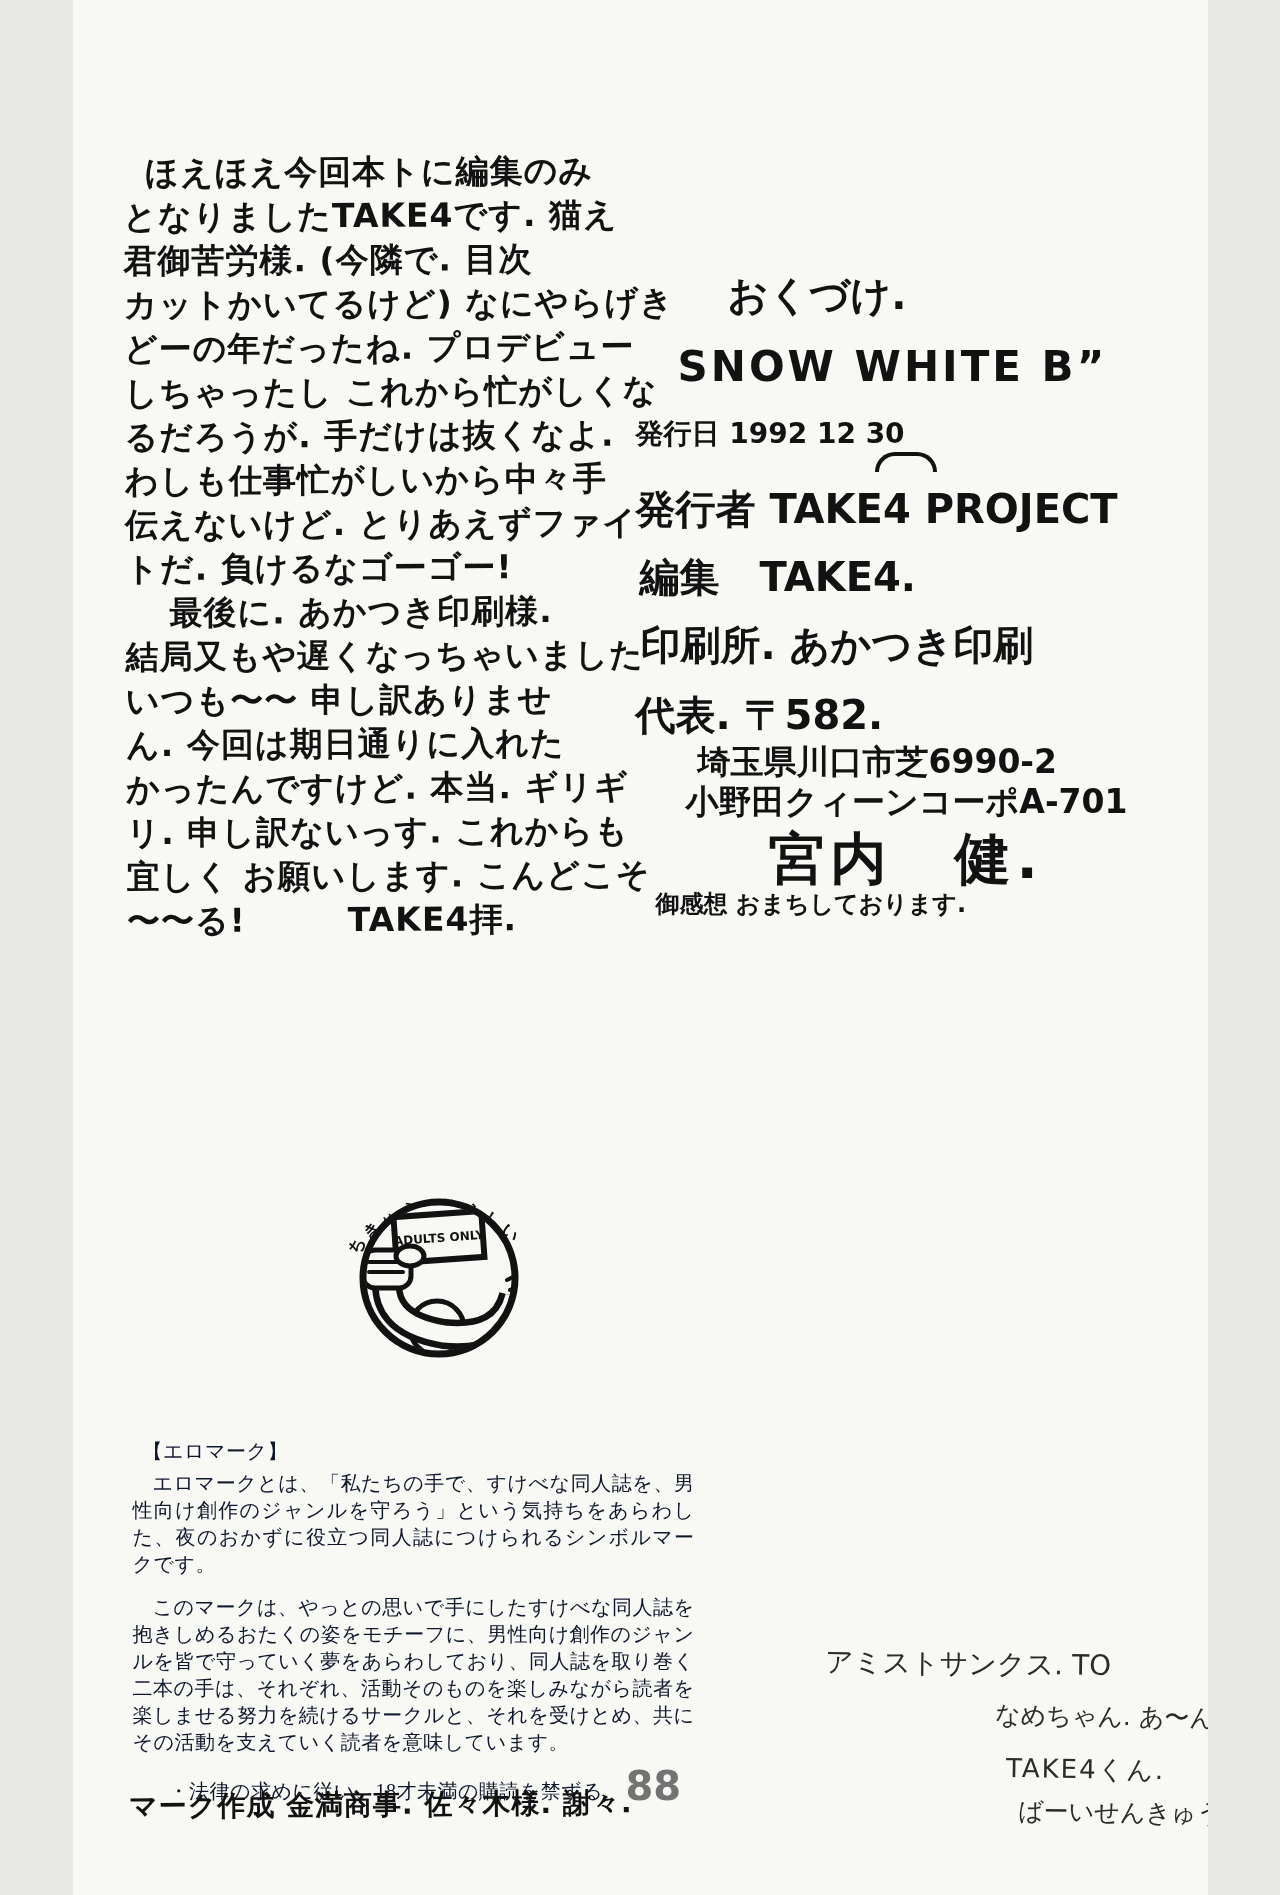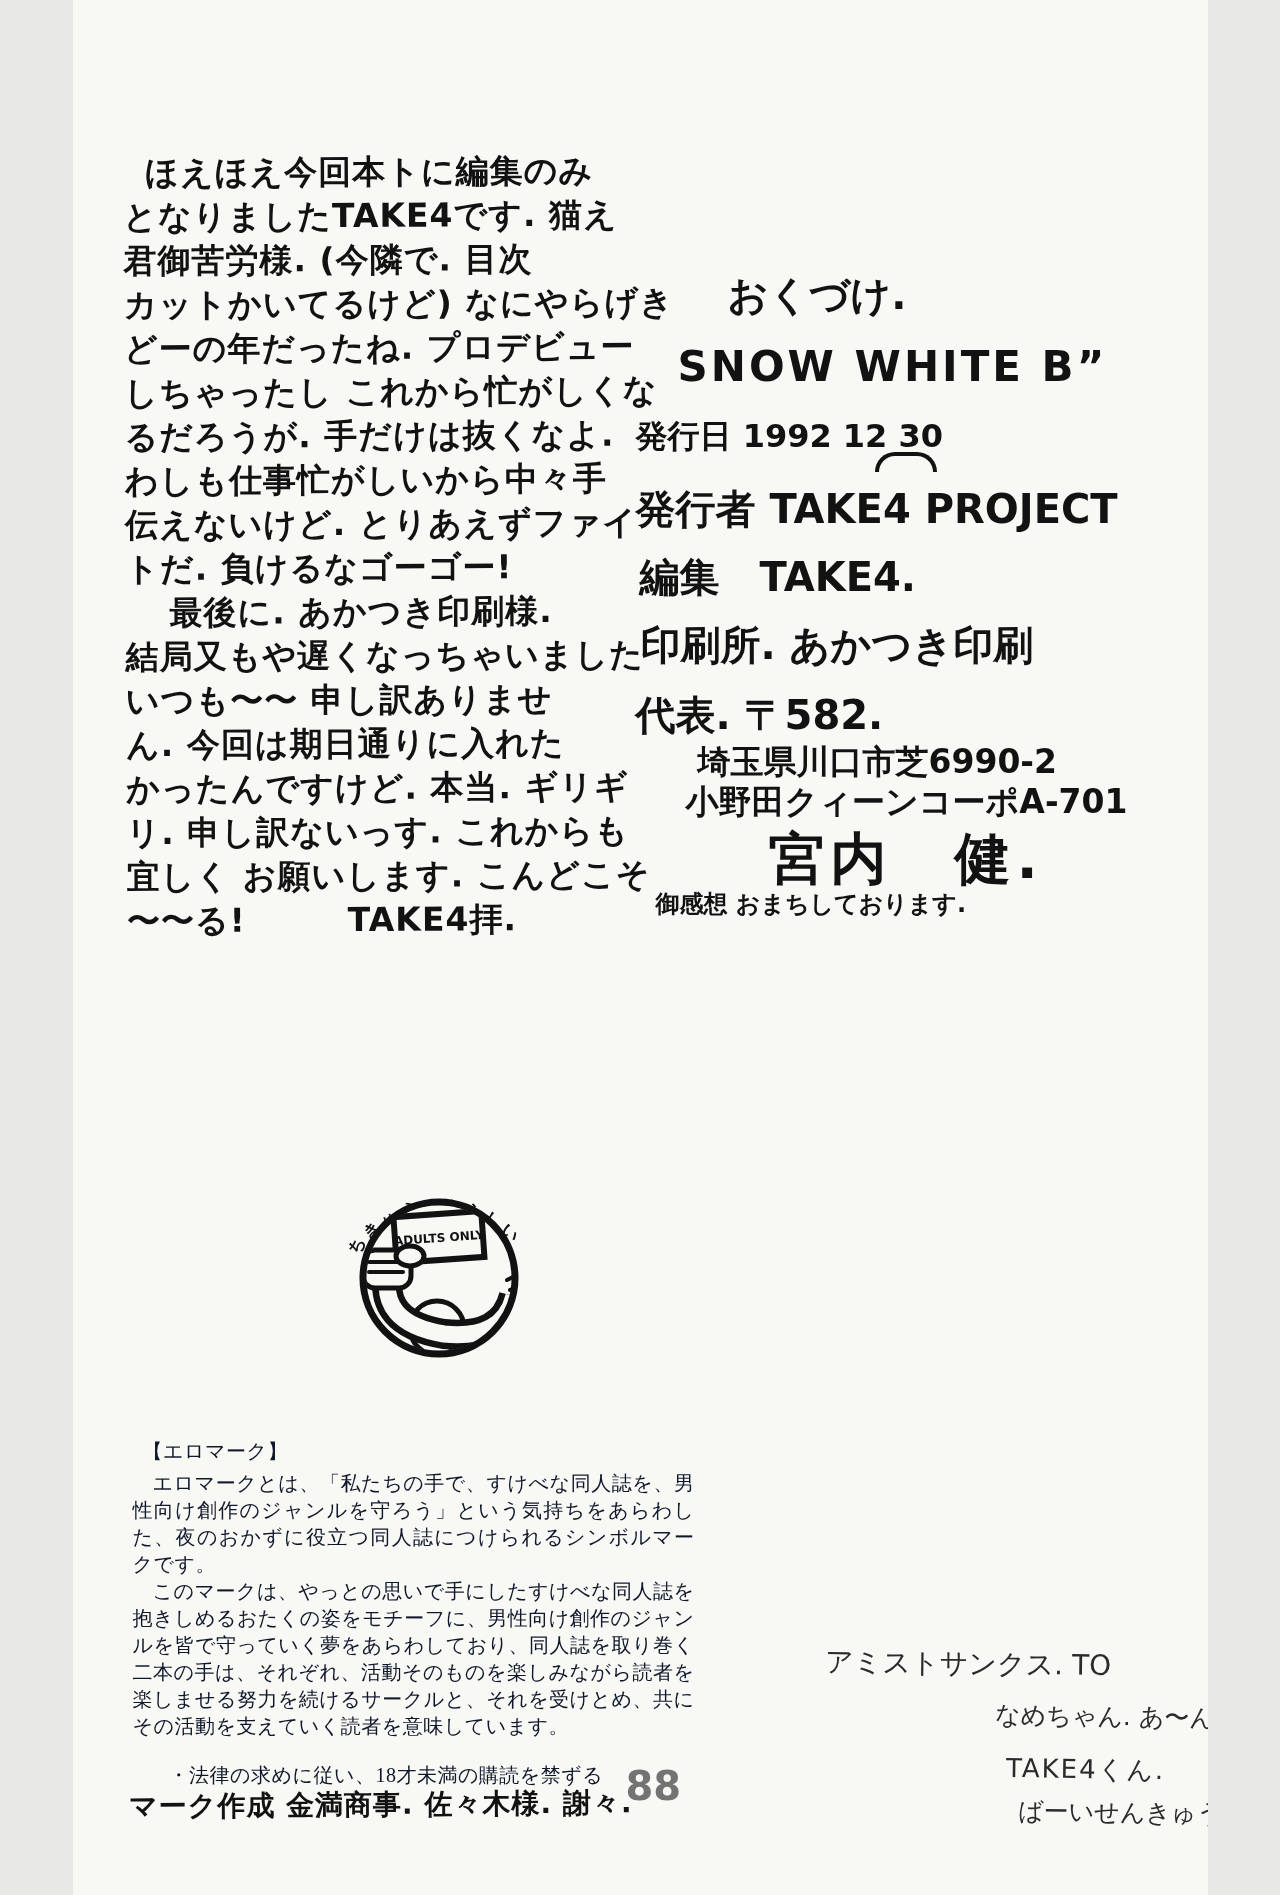--- a/index.html
+++ b/index.html
@@ -46,21 +46,21 @@
     font-family:"Liberation Serif","DejaVu Serif",serif;
     font-size:20px;line-height:27px;color:#0f172a;
     text-align:justify;letter-spacing:0.5px;
   }
   .print-block h3{
     margin:0;font-size:20px;font-weight:400;line-height:27px;
     padding-left:10px;
   }
   .print-block p{margin:0;text-indent:1em;}
   .print-block p.p1{margin-top:5px;}
-  .print-block p.p2{}
+  .print-block p.p2{margin-top:16px;}
   .print-block .law-note{
     margin-top:22px;padding-left:36px;text-indent:0;
   }
   .mark-credit{
     position:absolute;left:56px;top:1786px;
     font-size:28px;letter-spacing:1px;white-space:nowrap;
     transform:rotate(-0.4deg);
   }
   .page-number{
     position:absolute;left:553px;top:1763px;
@@ -95,21 +95,21 @@
     <div>いつも〜〜 申し訳ありませ</div>
     <div>ん. 今回は期日通りに入れた</div>
     <div>かったんですけど. 本当. ギリギ</div>
     <div>リ. 申し訳ないっす. これからも</div>
     <div>宜しく お願いします. こんどこそ</div>
     <div>〜〜る!　　　TAKE4拝.</div>
   </div>
 
   <div class="colophon-line hw" style="left:605px;top:342px;font-size:42px;letter-spacing:3px;">SNOW WHITE B”</div>
   <div class="colophon-line hw" style="left:655px;top:268px;font-size:40px;">おくづけ.</div>
-  <div class="colophon-line hw" style="left:563px;top:415px;font-size:32px;">発行日 1992 12 30</div>
+  <div class="colophon-line hw" style="left:563px;top:415px;font-size:28px;">発行日 1992 12 30</div>
   <div class="arc-under-12"></div>
   <div class="colophon-line hw" style="left:563px;top:482px;font-size:40px;">発行者 TAKE4 PROJECT</div>
   <div class="colophon-line hw" style="left:567px;top:550px;font-size:40px;">編集　TAKE4.</div>
   <div class="colophon-line hw" style="left:568px;top:618px;font-size:40px;">印刷所. あかつき印刷</div>
   <div class="colophon-line hw" style="left:563px;top:688px;font-size:40px;">代表. 〒582.</div>
   <div class="colophon-line hw" style="left:625px;top:740px;font-size:33px;">埼玉県川口市芝6990-2</div>
   <div class="colophon-line hw" style="left:613px;top:780px;font-size:33px;text-align:right;">小野田クィーンコーポA-701</div>
   <div class="colophon-line hw" style="left:696px;top:822px;font-size:56px;letter-spacing:6px;">宮内　健.</div>
   <div class="colophon-line hw" style="left:583px;top:888px;font-size:24px;">御感想 おまちしております.</div>
 

